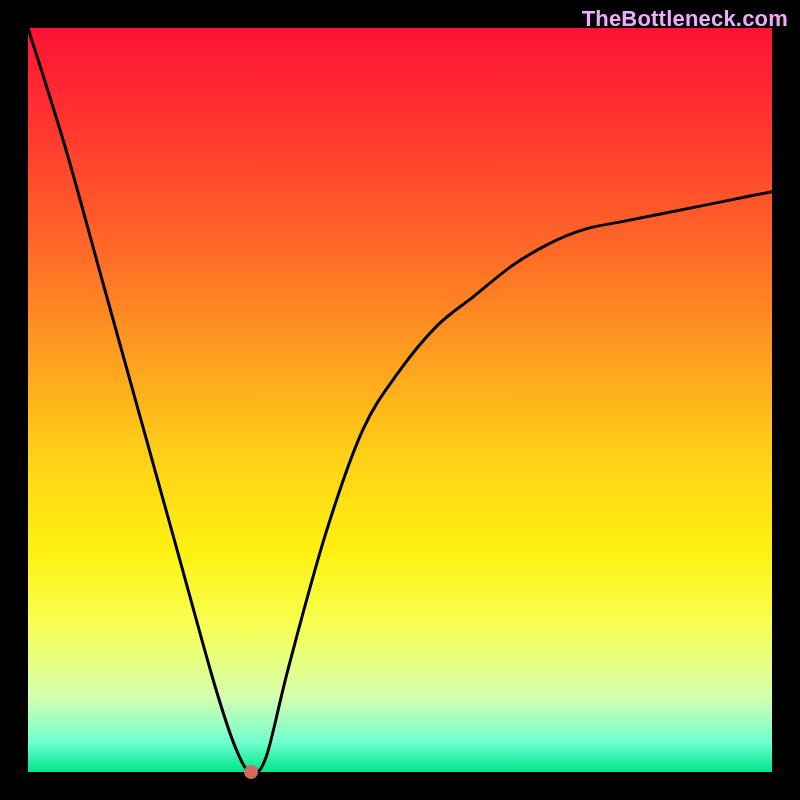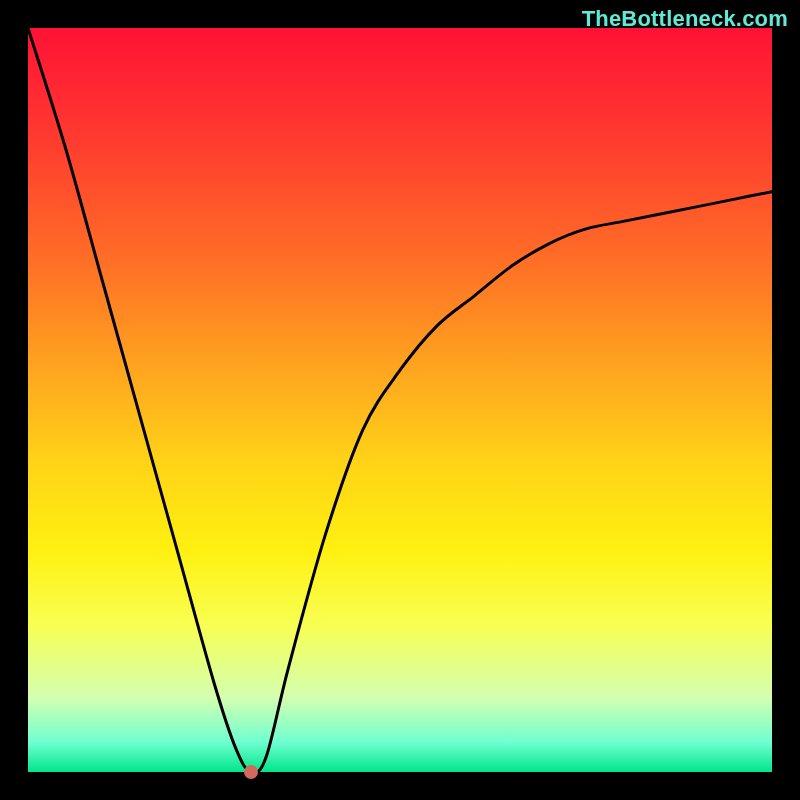--- a/index.html
+++ b/index.html
@@ -30,21 +30,21 @@
       #00e58a 100%
     );
   }
   .watermark {
     position: absolute;
     top: 6px;
     right: 12px;
     font-family: Arial, Helvetica, sans-serif;
     font-size: 22px;
     font-weight: 600;
-    color: #5eead4;
+    color: #f0abfc;
     letter-spacing: 0.2px;
   }
   svg.curve {
     position: absolute;
     left: 0; top: 0;
     width: 100%;
     height: 100%;
   }
   .dot {
     position: absolute;

